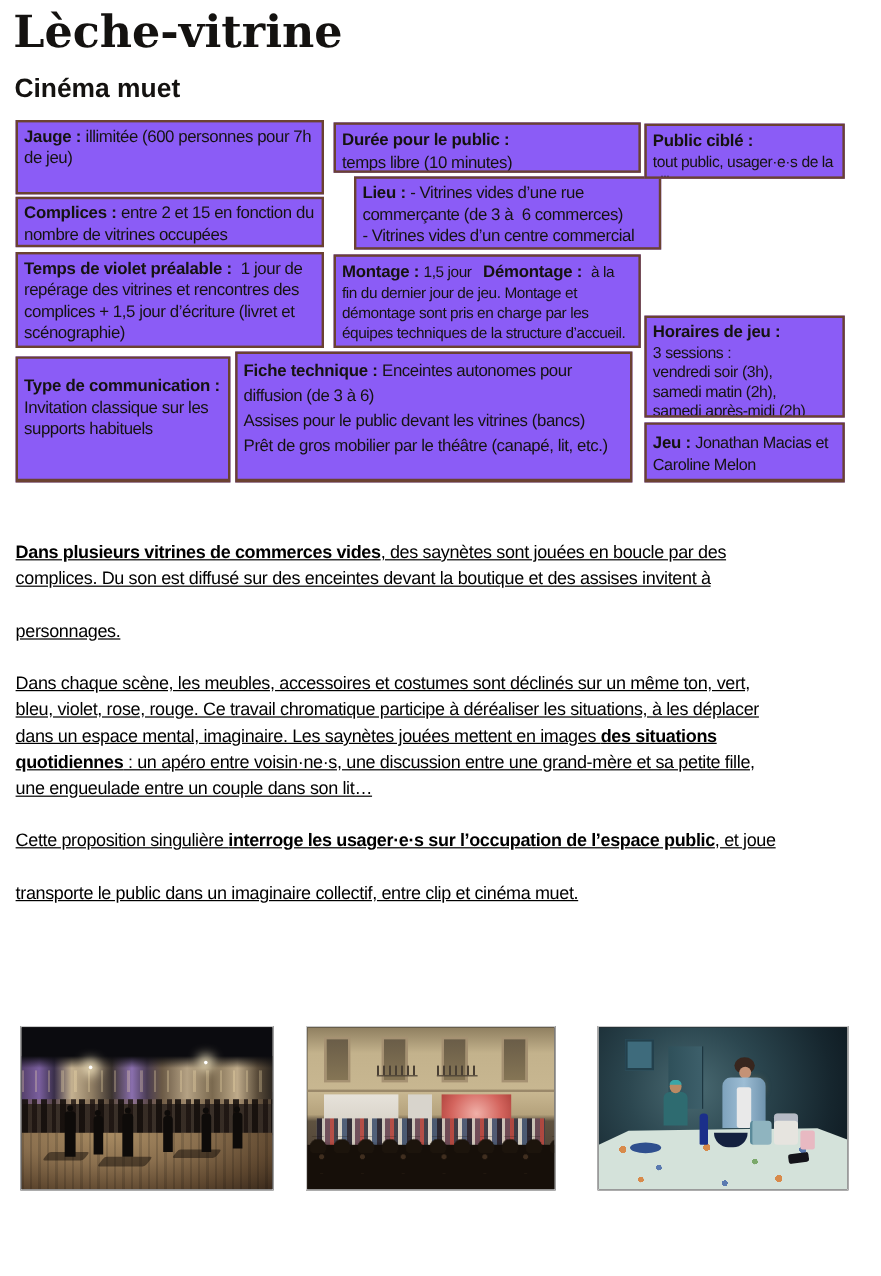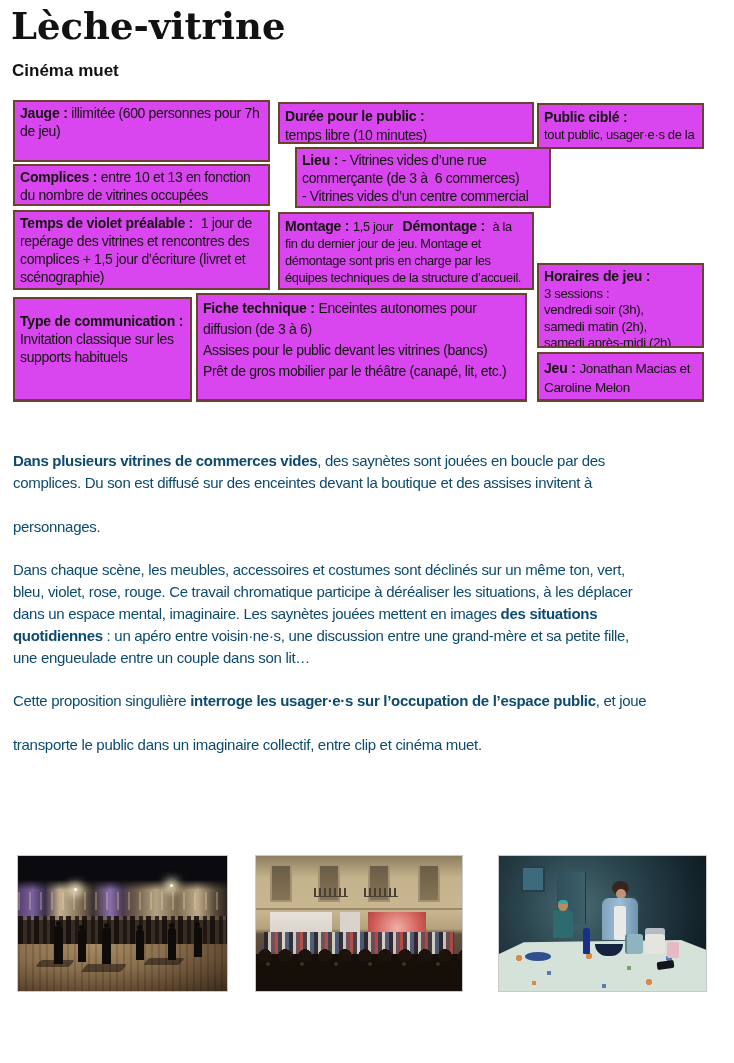--- a/index.html
+++ b/index.html
@@ -1,44 +1,44 @@
 <!DOCTYPE html>
 <html><head>
 <meta charset="utf-8">
 <style>
   html,body{margin:0;padding:0;background:#fff;}
   .page{position:relative;width:734px;height:1063px;background:#ffffff;overflow:hidden;
         font-family:"Liberation Sans",sans-serif;color:#161412;}
 
   .title{position:absolute;left:11px;top:4px;margin:0;
          font-family:"DejaVu Serif",serif;font-weight:700;font-size:37px;color:#141210;}
-  .subtitle{position:absolute;left:12px;top:61px;font-weight:700;font-size:17px;color:#141210;}
+  .subtitle{position:absolute;left:12px;top:61px;font-weight:700;font-size:22px;color:#141210;}
 
   
   .info-table{position:absolute;left:0;top:100px;width:734px;height:305px;}
-  .cell{position:absolute;box-sizing:border-box;border:2px solid #6b4231;background:#d946ef;
+  .cell{position:absolute;box-sizing:border-box;border:2px solid #6b4231;background:#8b5cf6;
         padding:3px 5px;font-size:14px;line-height:1.28;letter-spacing:-0.35px;
         white-space:pre-wrap;overflow:hidden;color:#151311;}
   .cell .b{font-weight:700;font-size:14px;letter-spacing:-0.2px;}
   #c-jauge{left:13px;top:0;width:257px;height:62px;}
   #c-complices{left:13px;top:64px;width:257px;height:42px;}
   #c-temps{left:13px;top:110px;width:257px;height:80px;}
   #c-type{left:13px;top:197px;width:179px;height:105px;padding-top:14px;border-bottom-width:3px;}
   #c-duree{left:278px;top:2px;width:256px;height:42px;line-height:1.35;}
   #c-lieu{left:295px;top:47px;width:256px;height:61px;}
   #c-montage{left:278px;top:112px;width:256px;height:78px;font-size:12.8px;line-height:1.32;}
   #c-fiche{left:196px;top:193px;width:331px;height:109px;line-height:1.5;border-bottom-width:3px;}
   #c-public{left:537px;top:3px;width:167px;height:46px;font-size:13px;line-height:1.3;}
   #c-partenaires{left:537px;top:67px;width:167px;height:91px;font-size:13.2px;line-height:1.32;}
   #c-horaires{left:537px;top:163px;width:167px;height:85px;font-size:13.2px;line-height:1.25;}
   #c-jeu{left:537px;top:252px;width:167px;height:50px;font-size:13.5px;line-height:1.4;padding-top:5px;border-bottom-width:3px;}
 
   
   .paragraphs{position:absolute;left:13px;top:450px;width:709px;
-              font-size:15px;line-height:22px;letter-spacing:-0.3px;color:#0c4a6e;}
+              font-size:15px;line-height:22px;letter-spacing:-0.3px;color:#000000;text-decoration:underline;}
   .paragraphs p{margin:0 0 21px 0;}
   .b{font-weight:700;}
 
   
   .photo{position:absolute;top:855px;height:135px;border:1px solid #c9c9c9;overflow:hidden;background:#000;}
   #photo1{left:17px;width:209px;}
   #photo2{left:255px;width:206px;}
   #photo3{left:498px;width:207px;}
   .photo i{position:absolute;display:block;}
 
@@ -124,21 +124,21 @@
 </head>
 <body>
 
 <div class="page">
 
   <h1 class="title">Lèche-vitrine</h1>
   <div class="subtitle">Cinéma muet</div>
 
   <div class="info-table">
     <div class="cell" id="c-jauge"><span class="b">Jauge : </span><span>illimitée (600 personnes pour 7h de jeu)</span></div>
-    <div class="cell" id="c-complices"><span class="b">Complices : </span><span>entre 10 et 13 en fonction du nombre de vitrines occupées</span></div>
+    <div class="cell" id="c-complices"><span class="b">Complices : </span><span>entre 2 et 15 en fonction du nombre de vitrines occupées</span></div>
     <div class="cell" id="c-temps"><span class="b">Temps de violet préalable :  </span><span>1 jour de repérage des vitrines et rencontres des complices + 1,5 jour d’écriture (livret et scénographie)</span></div>
     <div class="cell" id="c-type"><span class="b">Type de communication : </span><span>Invitation classique sur les supports habituels</span></div>
     <div class="cell" id="c-duree"><span class="b">Durée pour le public :</span><br><span>temps libre (10 minutes)</span></div>
     <div class="cell" id="c-lieu"><span class="b">Lieu : </span><span>- Vitrines vides d’une rue commerçante (de 3 à  6 commerces)</span><br><span>- Vitrines vides d’un centre commercial</span></div>
     <div class="cell" id="c-montage"><span class="b">Montage : </span><span>1,5 jour   </span><span class="b">Démontage :  </span><span>à la fin du dernier jour de jeu. Montage et démontage sont pris en charge par les équipes techniques de la structure d’accueil.</span></div>
     <div class="cell" id="c-fiche"><span class="b">Fiche technique : </span><span>Enceintes autonomes pour diffusion (de 3 à 6)</span><br><span>Assises pour le public devant les vitrines (bancs)</span><br><span>Prêt de gros mobilier par le théâtre (canapé, lit, etc.)</span></div>
     <div class="cell" id="c-public"><span class="b">Public ciblé :</span><br><span>tout public, usager·e·s de la ville</span></div>
     <div class="cell" id="c-horaires"><span class="b">Horaires de jeu :</span><br><span>3 sessions :</span><br><span>vendredi soir (3h),</span><br><span>samedi matin (2h),</span><br><span>samedi après-midi (2h)</span></div>
     <div class="cell" id="c-jeu"><span class="b">Jeu : </span><span>Jonathan Macias et Caroline Melon</span></div>
   </div>

